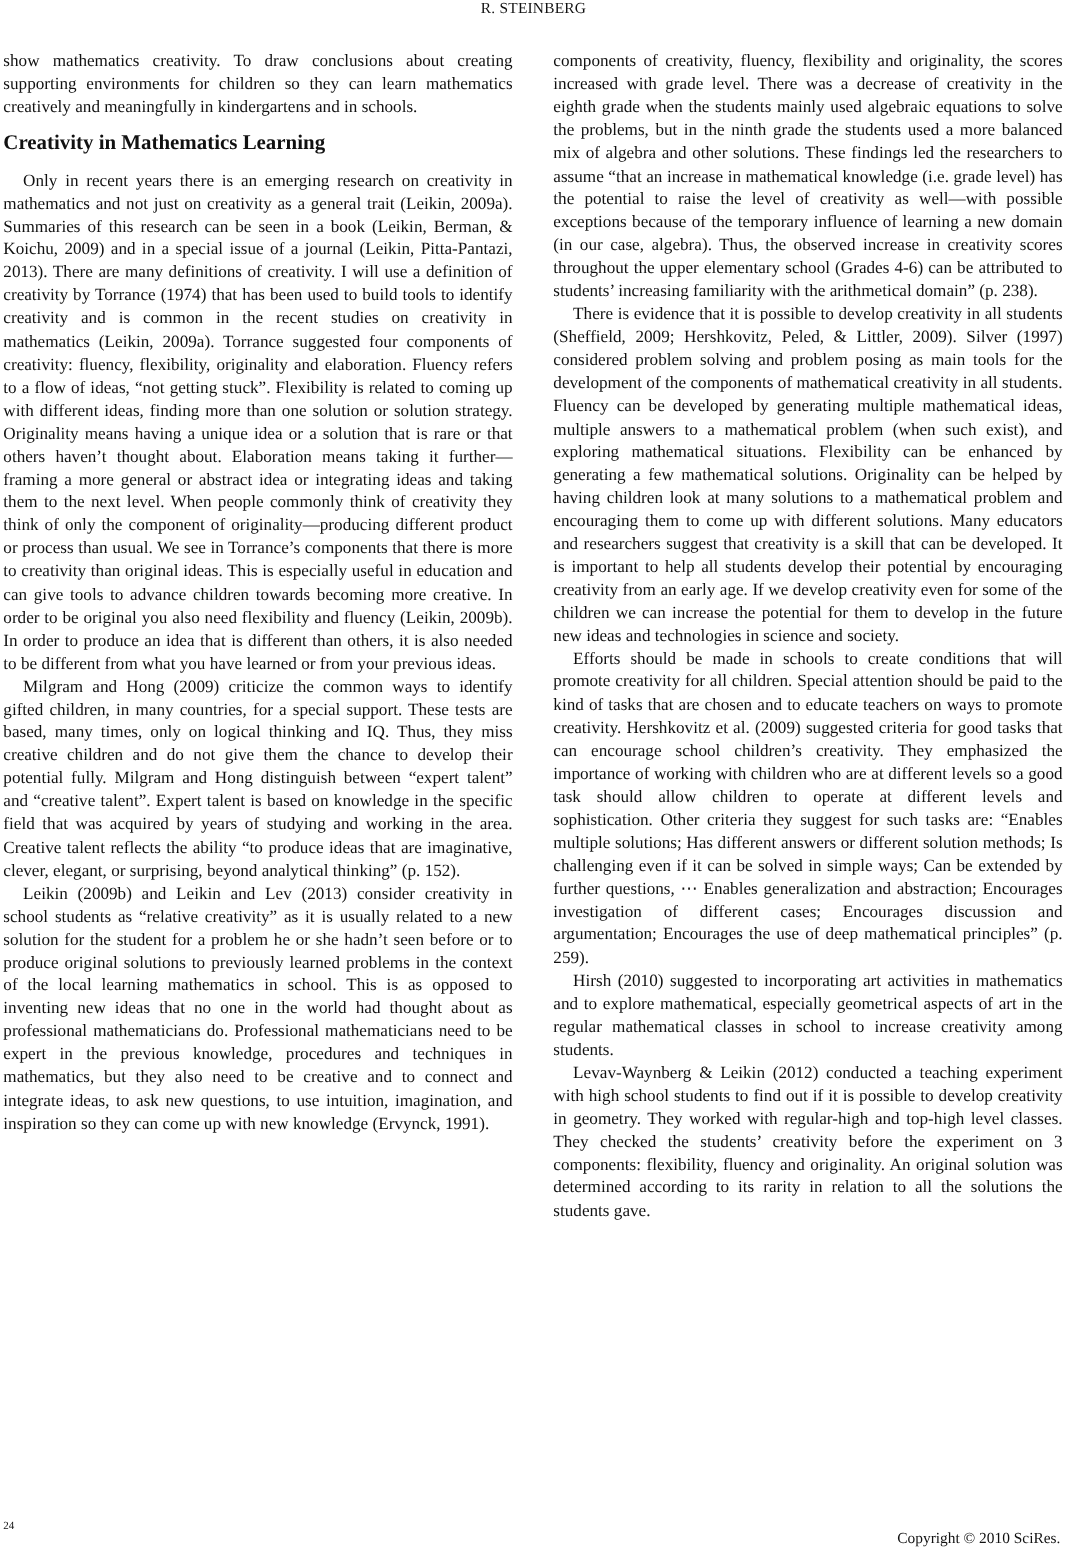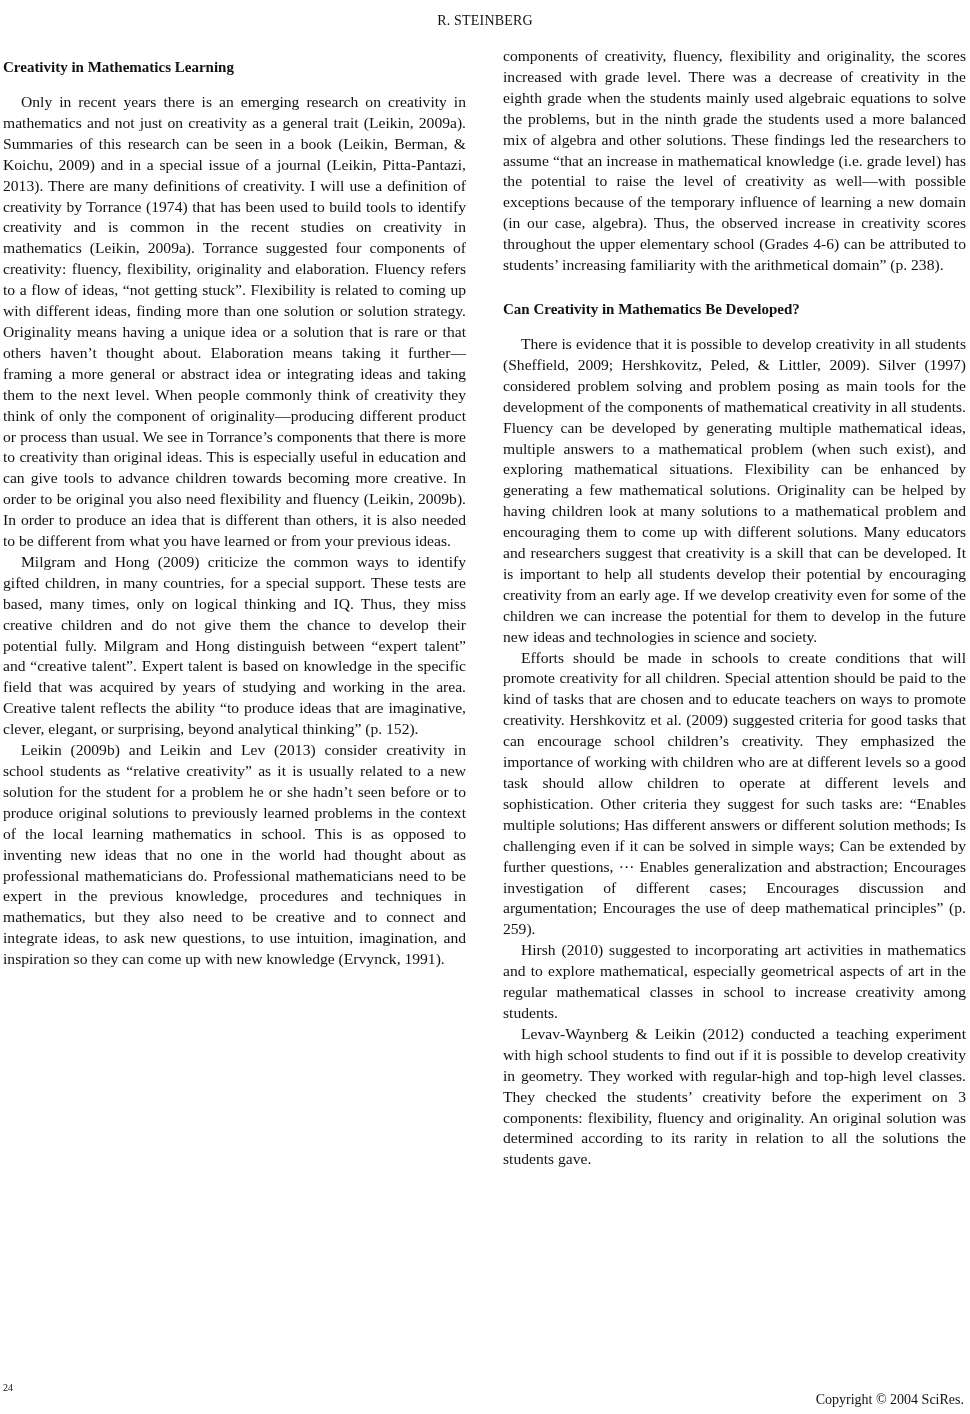--- a/index.html
+++ b/index.html
@@ -1,47 +1,47 @@
 <!DOCTYPE html>
 <html><head>
 <meta charset="utf-8">
 <style>
   html, body { margin: 0; padding: 0; background: #ffffff; }
   body { width: 970px; height: 1414px; position: relative; overflow: hidden;
          font-family: "Liberation Serif", "DejaVu Serif", serif; color: #111; }
   .running-head { position: absolute; top: 0; left: 0; width: 970px; text-align: center;
-         font-size: 14px; line-height: 18px; letter-spacing: 0.2px; margin-top: 12px; }
+         font-size: 14px; line-height: 18px; letter-spacing: 0.2px; }
   .col { position: absolute; top: 46px; width: 463px; font-size: 15.6px; line-height: 20.9px;
          text-align: justify; hyphens: none; }
   .col-left { left: 3px; }
   .col-right { left: 503px; }
   p { margin: 0; }
   p.indent { text-indent: 18px; }
   .h1 { font-weight: bold; font-size: 21px; text-align: center; margin: 22px 0 0 0; line-height: 26px; }
-  .h2 { font-weight: bold; font-size: 15px; line-height: 22px; margin: 10px 0 14px 0; text-align: left; }
+  .h2 { font-weight: bold; font-size: 19px; line-height: 22px; margin: 10px 0 14px 0; text-align: left; }
   .h2-right { margin: 22px 0 14px 0; }
   b { font-weight: normal; }
   .page-number { position: absolute; left: 3px; top: 1382px; font-size: 10px; }
   .copyright { position: absolute; right: 6px; top: 1392px; font-size: 14px; }
 </style>
 </head>
 <body>
 
 <div class="running-head">R. STEINBERG</div>
 
 <div class="col col-left">
+  <p>show mathematics creativity. To draw conclusions about creating supporting environments for children so they can learn mathematics creatively and meaningfully in kindergartens and in schools.</p>
   <div class="h2">Creativity in Mathematics Learning</div>
   <p class="indent"><span>Only in recent years there is an emerging research on creativity in mathematics and not just on creativity as a general trait (Leikin, 2009a). Summaries of this research can be seen in a book (Leikin, Berman, &amp; Koichu, 2009) and in a special issue of a journal (Leikin, Pitta-Pantazi, 2013). There are many definitions of creativity. I will use a definition of creativity by Torrance (1974) that has been used to build tools to identify creativity and is common in the recent studies on creativity in mathematics (Leikin, 2009a). Torrance suggested four components of creativity: fluency, flexibility, originality and elaboration. </span><b>Fluency</b><span> refers to a flow of ideas, “not getting stuck”. </span><b>Flexibility</b><span> is related to coming up with different ideas, finding more than one solution or solution strategy. </span><b>Originality</b><span> means having a unique idea or a solution that is rare or that others haven’t thought about. </span><b>Elaboration</b><span> means taking it further—framing a more general or abstract idea or integrating ideas and taking them to the next level. When people commonly think of creativity they think of only the component of originality—producing different product or process than usual. We see in Torrance’s components that there is more to creativity than original ideas. This is especially useful in education and can give tools to advance children towards becoming more creative. In order to be original you also need flexibility and fluency (Leikin, 2009b). In order to produce an idea that is different than others, it is also needed to be different from what you have learned or from your previous ideas.</span></p>
   <p class="indent">Milgram and Hong (2009) criticize the common ways to identify gifted children, in many countries, for a special support. These tests are based, many times, only on logical thinking and IQ. Thus, they miss creative children and do not give them the chance to develop their potential fully. Milgram and Hong distinguish between “expert talent” and “creative talent”. Expert talent is based on knowledge in the specific field that was acquired by years of studying and working in the area. Creative talent reflects the ability “to produce ideas that are imaginative, clever, elegant, or surprising, beyond analytical thinking” (p. 152).</p>
   <p class="indent">Leikin (2009b) and Leikin and Lev (2013) consider creativity in school students as “relative creativity” as it is usually related to a new solution for the student for a problem he or she hadn’t seen before or to produce original solutions to previously learned problems in the context of the local learning mathematics in school. This is as opposed to inventing new ideas that no one in the world had thought about as professional mathematicians do. Professional mathematicians need to be expert in the previous knowledge, procedures and techniques in mathematics, but they also need to be creative and to connect and integrate ideas, to ask new questions, to use intuition, imagination, and inspiration so they can come up with new knowledge (Ervynck, 1991).</p>
 </div>
 
 <div class="col col-right">
   <p>components of creativity, fluency, flexibility and originality, the scores increased with grade level. There was a decrease of creativity in the eighth grade when the students mainly used algebraic equations to solve the problems, but in the ninth grade the students used a more balanced mix of algebra and other solutions. These findings led the researchers to assume “that an increase in mathematical knowledge (i.e. grade level) has the potential to raise the level of creativity as well—with possible exceptions because of the temporary influence of learning a new domain (in our case, algebra). Thus, the observed increase in creativity scores throughout the upper elementary school (Grades 4-6) can be attributed to students’ increasing familiarity with the arithmetical domain” (p. 238).</p>
-  <div class="h2 h2-right">Can Creativity in Mathematics Be Developed?</div>
   <p class="indent">There is evidence that it is possible to develop creativity in all students (Sheffield, 2009; Hershkovitz, Peled, &amp; Littler, 2009). Silver (1997) considered problem solving and problem posing as main tools for the development of the components of mathematical creativity in all students. Fluency can be developed by generating multiple mathematical ideas, multiple answers to a mathematical problem (when such exist), and exploring mathematical situations. Flexibility can be enhanced by generating a few mathematical solutions. Originality can be helped by having children look at many solutions to a mathematical problem and encouraging them to come up with different solutions. Many educators and researchers suggest that creativity is a skill that can be developed. It is important to help all students develop their potential by encouraging creativity from an early age. If we develop creativity even for some of the children we can increase the potential for them to develop in the future new ideas and technologies in science and society.</p>
   <p class="indent">Efforts should be made in schools to create conditions that will promote creativity for all children. Special attention should be paid to the kind of tasks that are chosen and to educate teachers on ways to promote creativity. Hershkovitz et al. (2009) suggested criteria for good tasks that can encourage school children’s creativity. They emphasized the importance of working with children who are at different levels so a good task should allow children to operate at different levels and sophistication. Other criteria they suggest for such tasks are: “Enables multiple solutions; Has different answers or different solution methods; Is challenging even if it can be solved in simple ways; Can be extended by further questions, ⋯ Enables generalization and abstraction; Encourages investigation of different cases; Encourages discussion and argumentation; Encourages the use of deep mathematical principles” (p. 259).</p>
   <p class="indent">Hirsh (2010) suggested to incorporating art activities in mathematics and to explore mathematical, especially geometrical aspects of art in the regular mathematical classes in school to increase creativity among students.</p>
   <p class="indent">Levav-Waynberg &amp; Leikin (2012) conducted a teaching experiment with high school students to find out if it is possible to develop creativity in geometry. They worked with regular-high and top-high level classes. They checked the students’ creativity before the experiment on 3 components: flexibility, fluency and originality. An original solution was determined according to its rarity in relation to all the solutions the students gave.</p>
 </div>
 
 <div class="page-number">24</div>
-<div class="copyright">Copyright © 2004 SciRes.</div>
+<div class="copyright">Copyright © 2010 SciRes.</div>
 
 </body></html>

